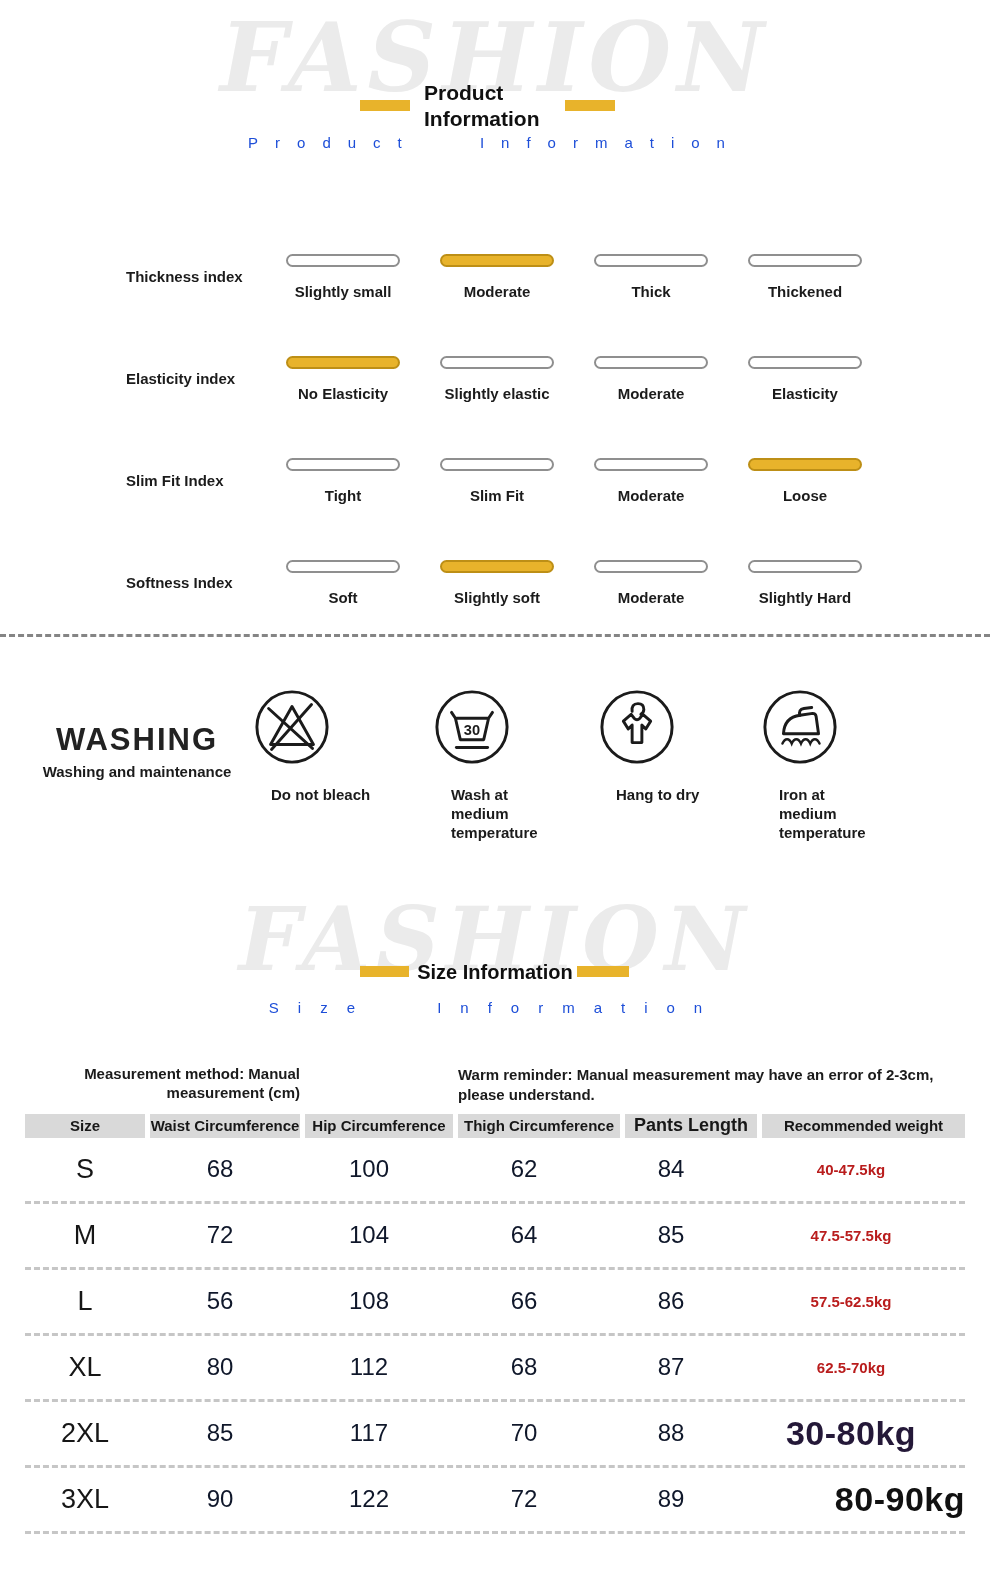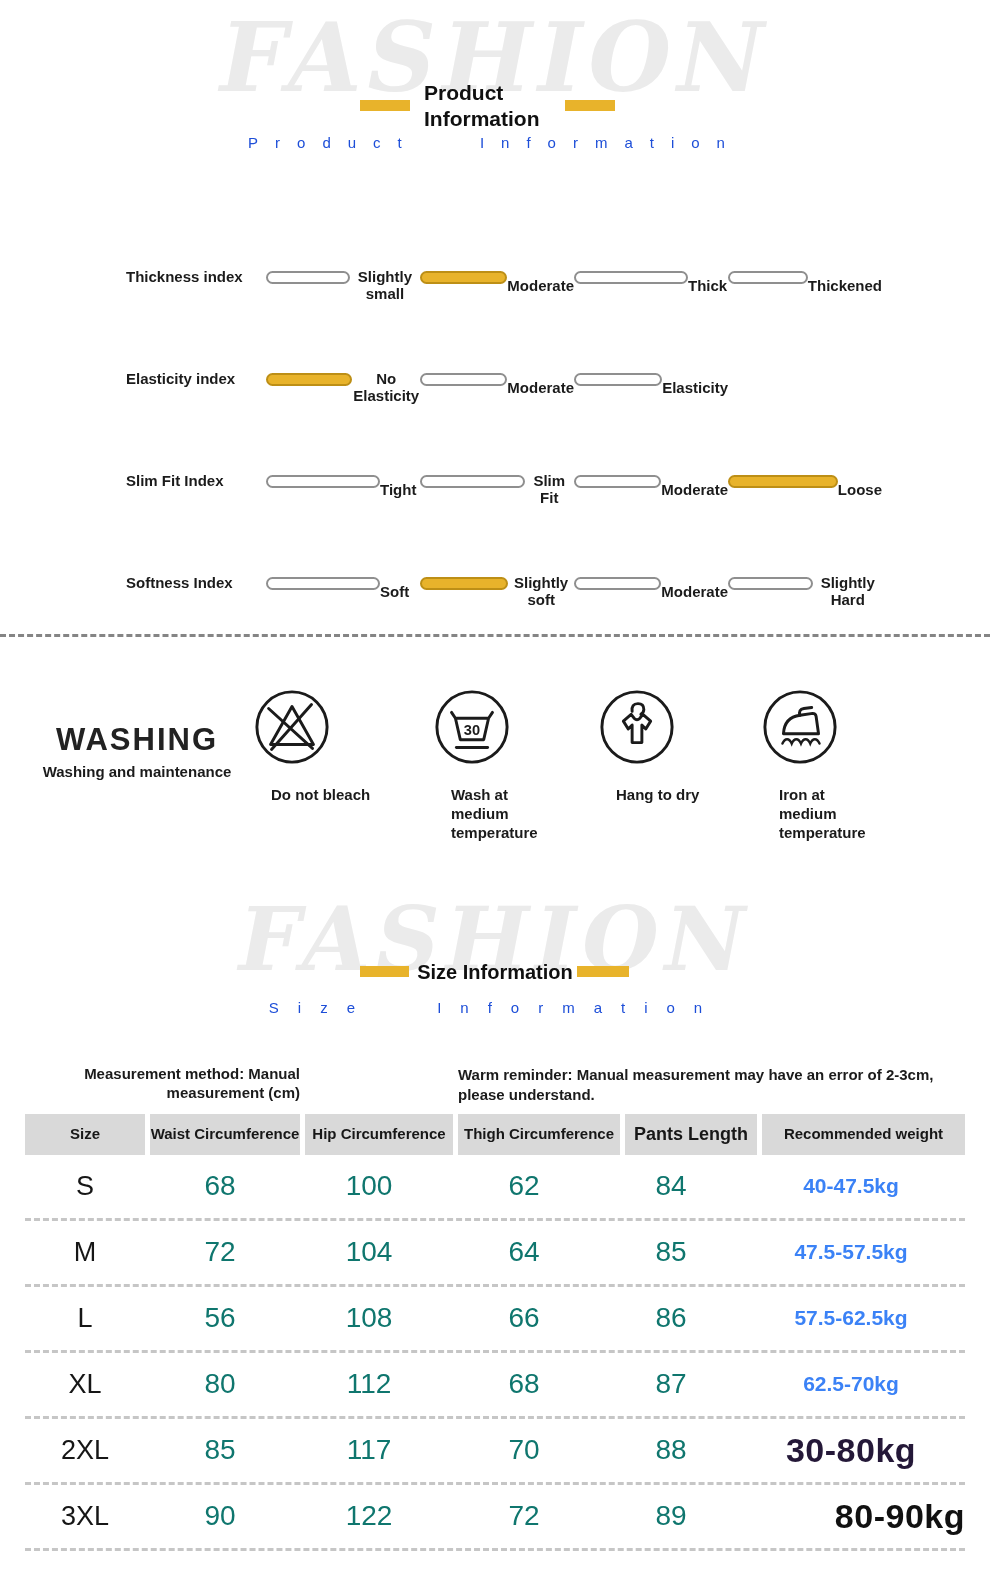--- a/index.html
+++ b/index.html
@@ -31,21 +31,21 @@
   }
   .hero .spaced-sub{top:134px;}
   
   .indices{margin-top:56px;}
   .index-row{display:flex;height:102px;align-items:center;padding-left:8px;}
   .index-label{
     width:258px;padding-left:118px;font-size:15px;font-weight:bold;
     line-height:14px;white-space:nowrap;
   }
   .options{display:flex;}
-  .option{width:154px;display:flex;flex-direction:row;align-items:center;}
+  .option{width:154px;display:flex;flex-direction:column;align-items:center;}
   .pill{
     width:114px;height:13px;border:2px solid #8f8f8f;border-radius:8px;background:#fff;
   }
   .pill.filled{background:var(--accent);border-color:#bd8f16;}
   .option-label{margin-top:16px;font-size:15px;font-weight:bold;text-align:center;}
   
   .dashed-divider{border-top:3px dashed #858585;width:990px;}
   
   .washing{position:relative;height:236px;}
   .washing-head{position:absolute;left:37px;top:85px;width:200px;text-align:center;}
@@ -62,33 +62,33 @@
   .size-hero{position:relative;height:150px;}
   .size-hero .watermark{top:14px;font-size:88px;}
   .size-title{position:absolute;left:0;top:88px;width:100%;text-align:center;font-size:20px;font-weight:bold;color:#101010;}
   .size-hero .spaced-sub{top:126px;letter-spacing:19px;}
   
   .measure{display:flex;margin-top:42px;font-size:15px;font-weight:bold;line-height:1.25;}
   .m-left{margin-left:45px;width:255px;text-align:right;}
   .m-right{margin-left:158px;width:505px;line-height:1.35;}
   
   .size-table{margin:8px 25px 0 25px;}
-  .t-head{display:flex;gap:5px;height:41px;}
+  .t-head{display:flex;gap:5px;height:24px;}
   .t-head .cell{
     background:var(--header-bg);display:flex;align-items:center;justify-content:center;
     font-size:15px;font-weight:bold;text-align:center;line-height:1.05;color:#171717;
   }
   .c-size{width:120px;} .c-waist{width:150px;} .c-hip{width:148px;}
   .c-thigh{width:162px;} .c-pants{width:132px;} .c-weight{flex:1;}
   .t-head .c-pants{font-size:18px;}
   .t-row{display:flex;height:66px;align-items:center;border-bottom:3px dashed #c6c6c6;}
   .t-row > div{text-align:center;}
   .v-size{font-size:27px;color:#161616;}
-  .v-num{font-size:28px;color:#0f766e;}
-  .v-weight{font-size:21px;font-weight:bold;color:#3b82f6;}
+  .v-num{font-size:24px;color:#0f172a;}
+  .v-weight{font-size:15px;font-weight:bold;color:#b91c1c;}
   .v-weight.weight-large{font-size:34px;letter-spacing:0.5px;}
 </style>
 </head>
 <body>
 
 <div class="hero">
   <div class="watermark">FASHION</div>
   <div class="accent-bar" style="left:360px;top:100px;width:50px;"></div>
   <div class="accent-bar" style="left:565px;top:100px;width:50px;"></div>
   <div class="hero-title">
@@ -121,20 +121,24 @@
       </div>
     </div>
   </div>
 
   <div class="index-row">
     <div class="index-label">Elasticity index</div>
     <div class="options">
       <div class="option">
         <div class="pill filled"></div>
         <div class="option-label">No Elasticity</div>
+      </div>
+      <div class="option">
+        <div class="pill"></div>
+        <div class="option-label">Slightly elastic</div>
       </div>
       <div class="option">
         <div class="pill"></div>
         <div class="option-label">Moderate</div>
       </div>
       <div class="option">
         <div class="pill"></div>
         <div class="option-label">Elasticity</div>
       </div>
     </div>

